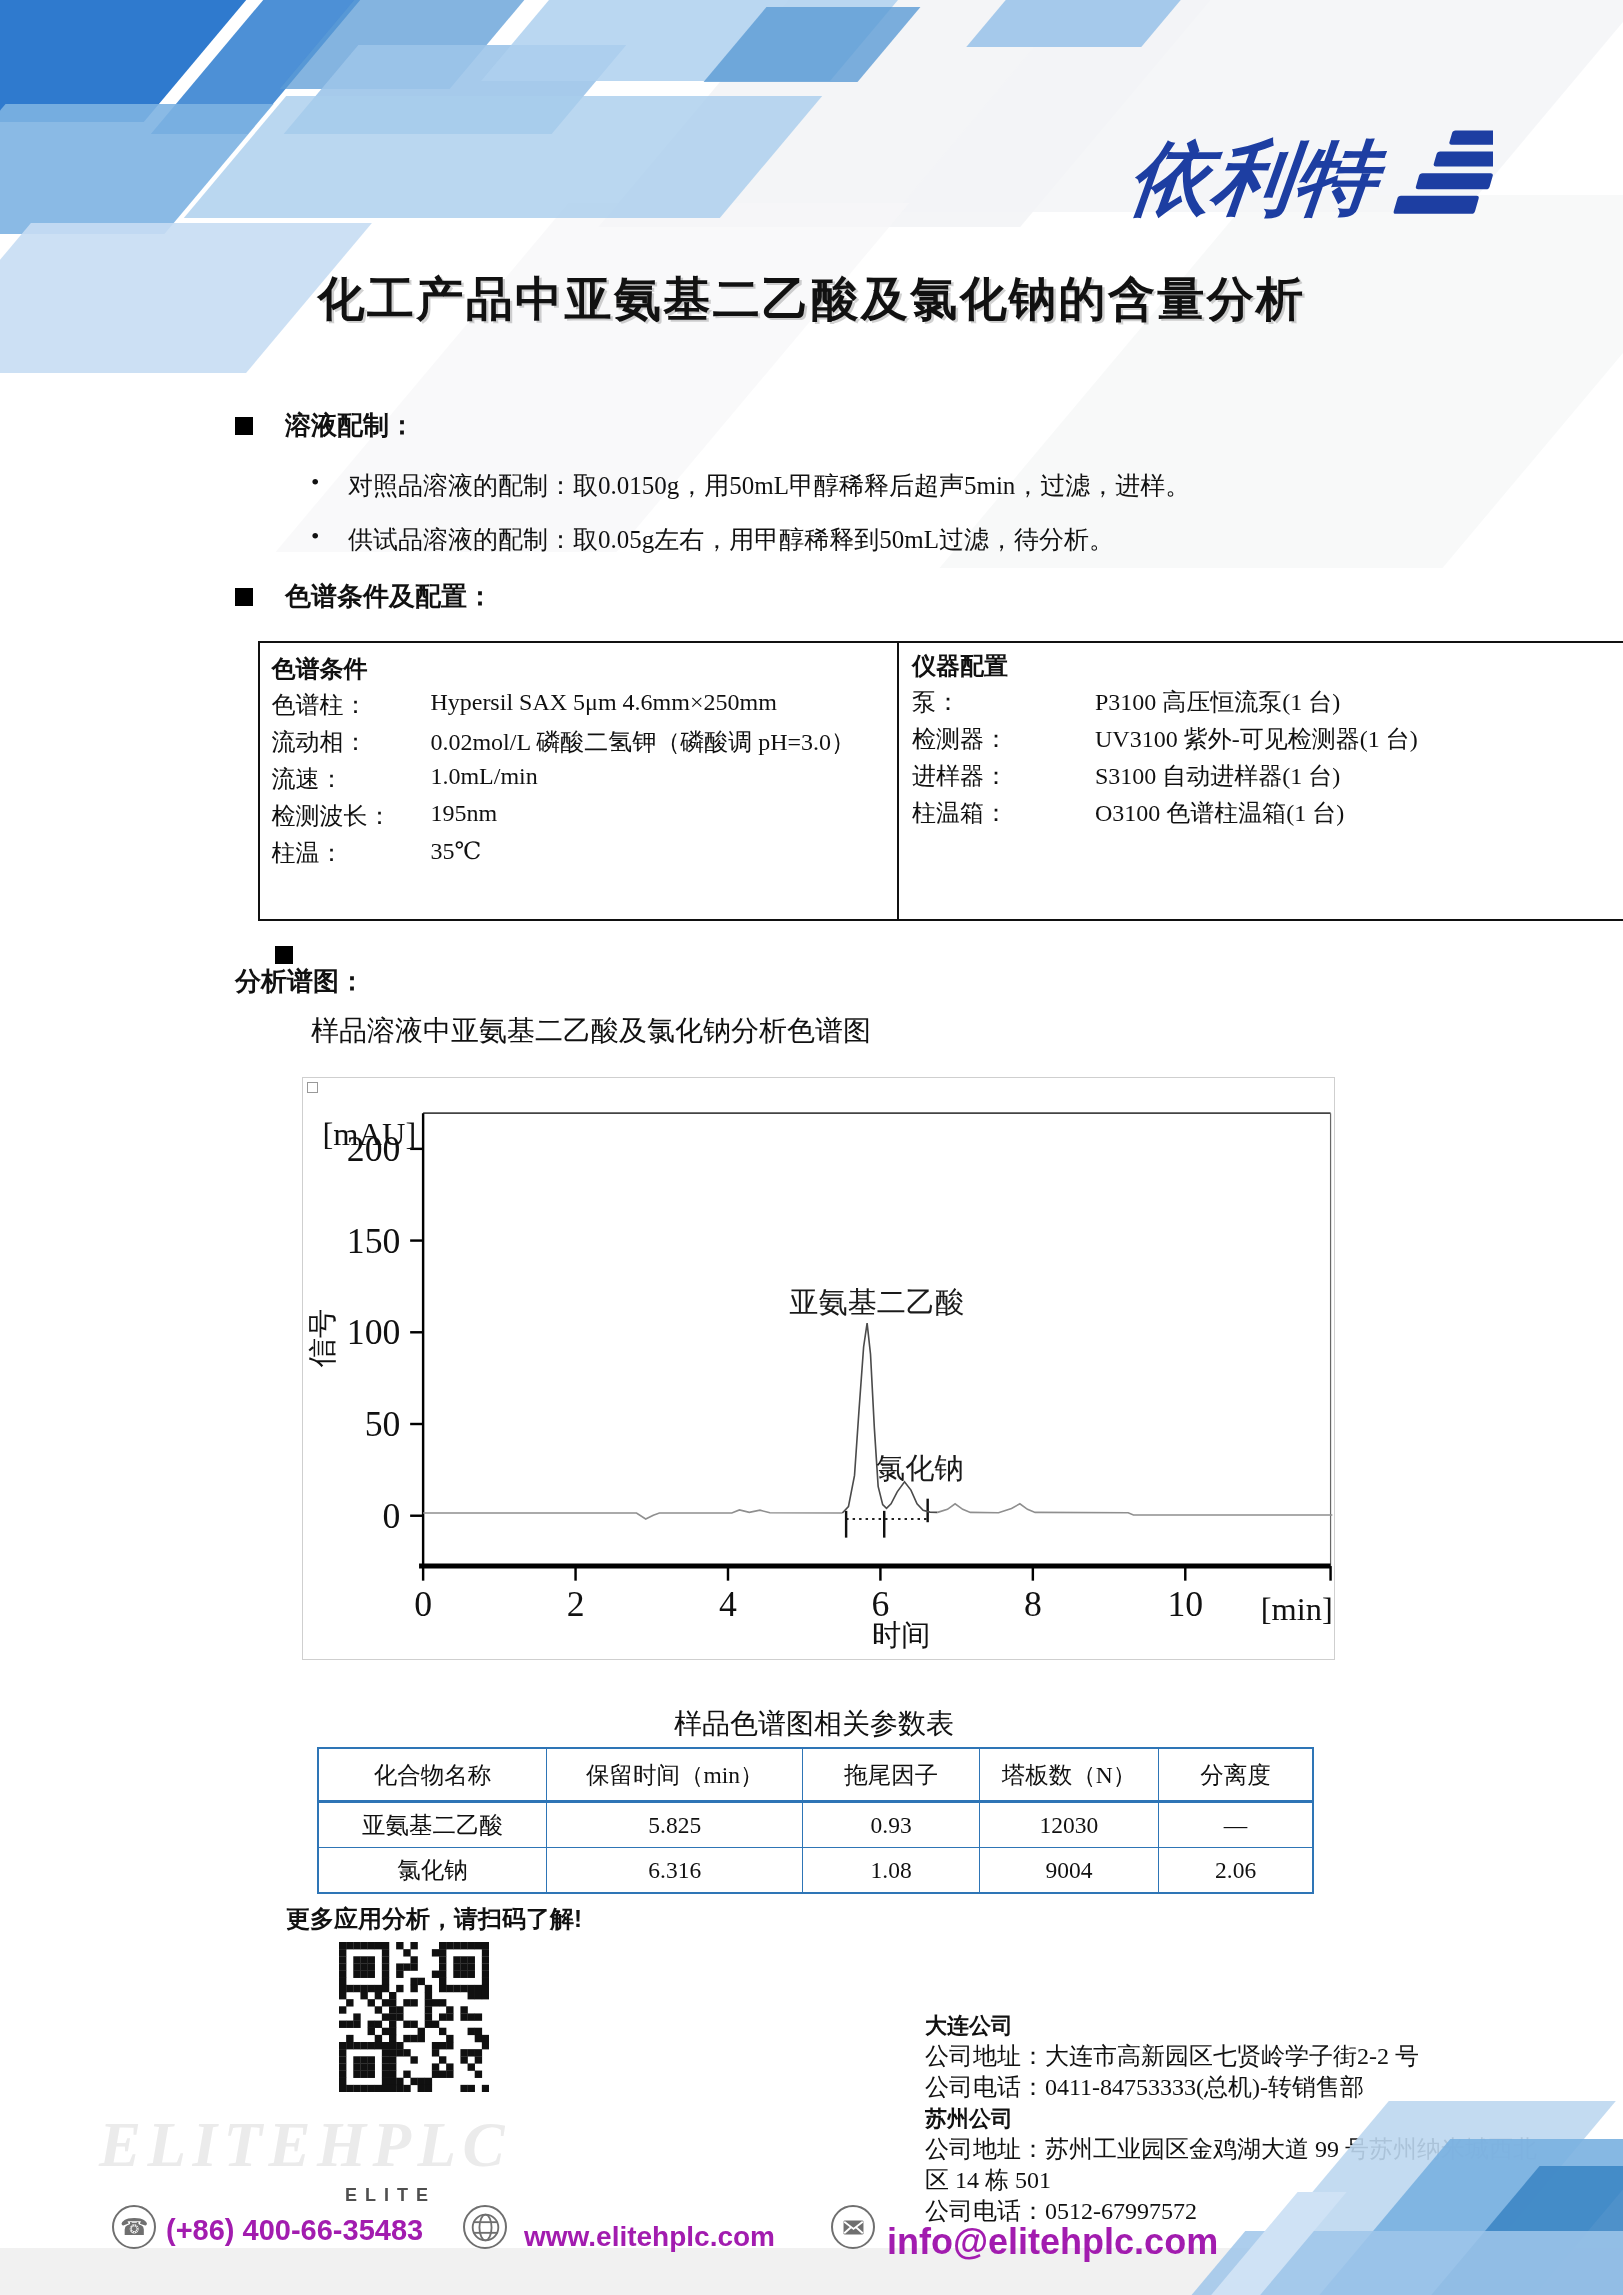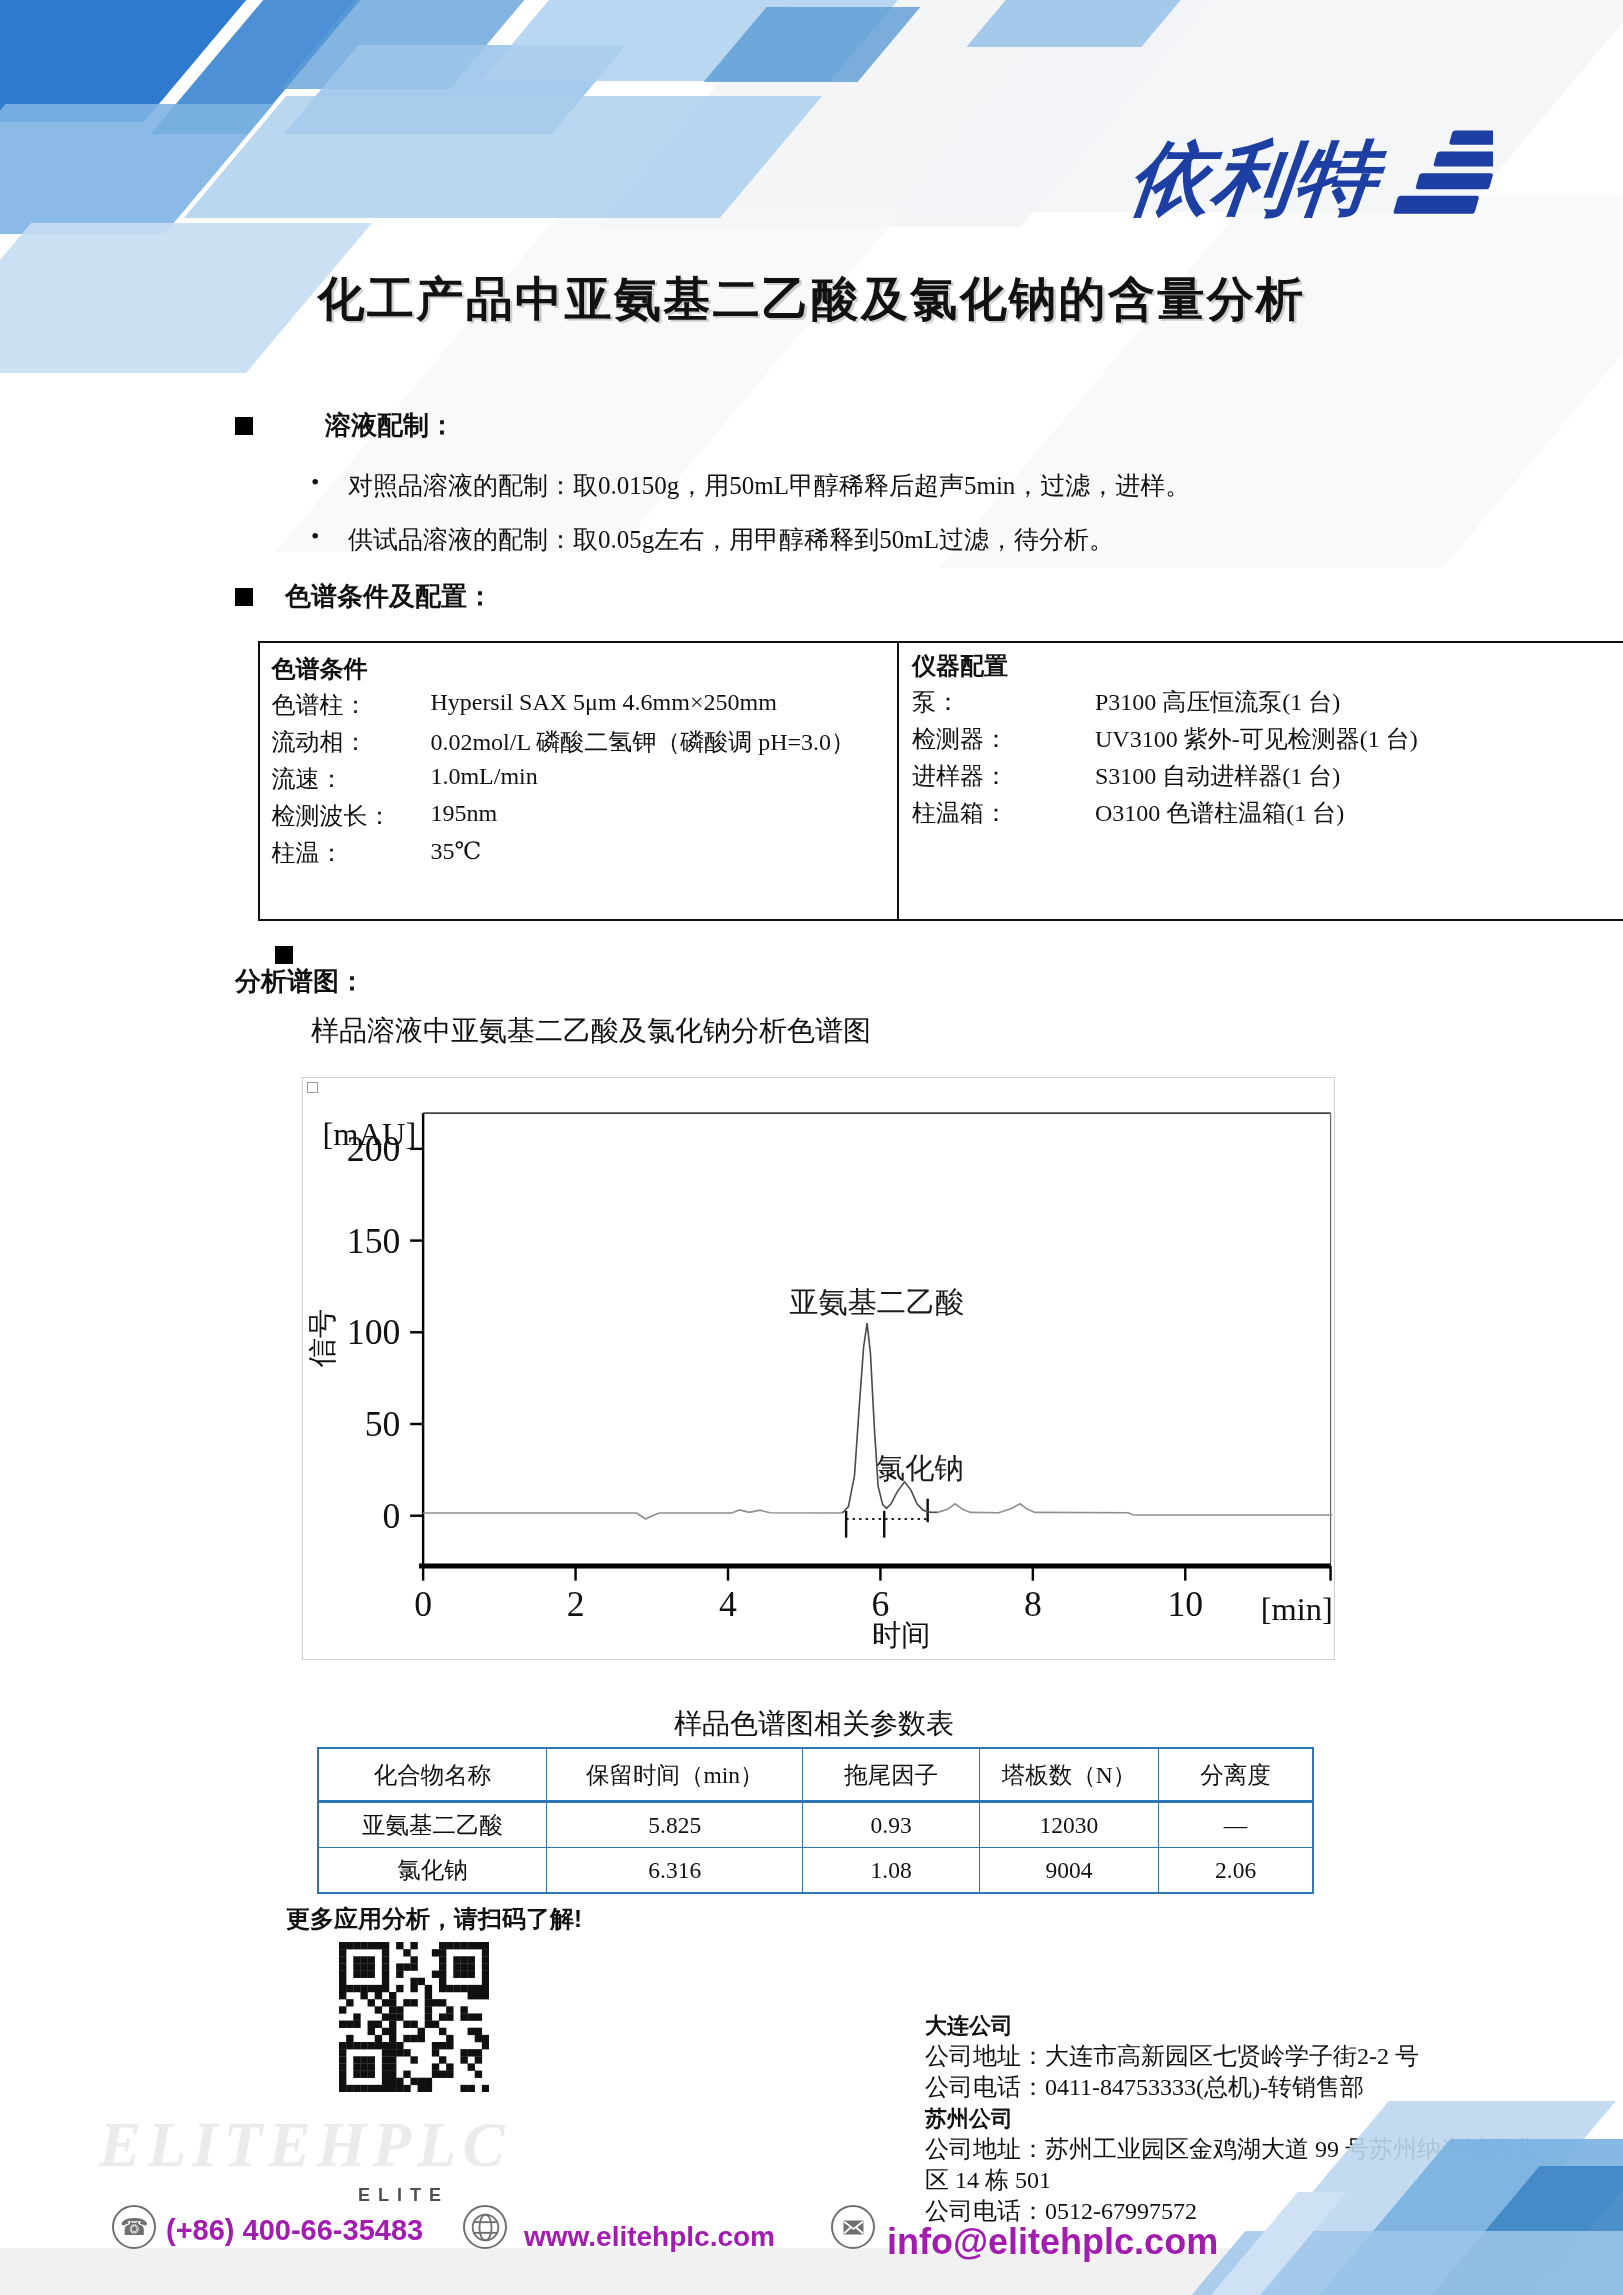--- a/index.html
+++ b/index.html
@@ -32,21 +32,21 @@
   .logo-text{font-family:"Liberation Sans",sans-serif;font-weight:bold;font-style:italic;
              font-size:81px;color:#1d3ea2;transform:skewX(-6deg);letter-spacing:1.6px;line-height:1;}
   .logo-mark{margin-left:11.4px;}
   
   .doc-title{position:absolute;left:0;top:268px;width:1623px;text-align:center;z-index:3;
              font-size:47px;font-weight:bold;letter-spacing:2.4px;text-shadow:2.4px 2.4px 0 rgba(0,0,0,.18);}
   
   .sec{position:absolute;left:235px;display:flex;align-items:center;z-index:3;}
   .sec .sq{width:18px;height:18px;background:#000;margin-right:32px;}
   .sec .sec-t{font-size:26px;font-weight:bold;}
-  .sec1{top:408px;gap:40px;} .sec2{top:579px;} .sec3{top:946px;flex-direction:column;}
+  .sec1{top:408px;} .sec2{top:579px;} .sec3{top:946px;flex-direction:column;}
   .bullets{position:absolute;left:311px;top:469px;z-index:3;}
   .bullet-row{display:flex;margin-bottom:21px;font-size:25px;}
   .bullet-row .dot{width:37px;font-size:24px;}
   
   .cond{position:absolute;left:258px;top:641px;width:1415px;height:280px;border:2.4px solid #111;
         display:flex;z-index:3;box-sizing:border-box;}
   .cond-left{width:639px;border-right:2.4px solid #111;box-sizing:border-box;padding:6.5px 0 0 11.4px;}
   .cond-right{flex:1;padding:4px 0 0 13px;}
   .cond-h{font-size:24px;font-weight:bold;height:39px;line-height:39px;}
   .cond-row{display:flex;height:37px;align-items:flex-start;font-size:24px;}
@@ -69,21 +69,21 @@
            font-family:"Liberation Sans",sans-serif;z-index:3;}
   #qr-svg{position:absolute;left:339px;top:1942px;z-index:3;}
   .watermark{position:absolute;left:99px;top:2109px;font-size:63px;font-weight:bold;font-style:italic;
              color:#ebebeb;letter-spacing:6.5px;z-index:2;}
   
   .company{position:absolute;left:925px;top:2010px;z-index:3;width:617px;}
   .co-name{font-size:22px;font-weight:bold;line-height:31px;}
   .co-line{font-size:24px;line-height:31px;}
   
   .ft{font-family:"Liberation Sans",sans-serif;color:#a21caf;font-weight:bold;z-index:4;}
-  .ft-elite{position:absolute;left:358px;top:2185px;font-size:18px;letter-spacing:8px;color:#4f4f4f;}
+  .ft-elite{position:absolute;left:345px;top:2185px;font-size:18px;letter-spacing:8px;color:#4f4f4f;}
   .ft-phone{position:absolute;left:166px;top:2214px;font-size:29px;}
   .ft-web{position:absolute;left:524px;top:2221px;font-size:28px;}
   .ft-mail{position:absolute;left:887px;top:2221px;font-size:36px;}
   .icon-circle{position:absolute;width:44px;height:44px;border:2.4px solid #6f6f6f;border-radius:50%;
                display:flex;align-items:center;justify-content:center;box-sizing:border-box;z-index:4;}
   .ic-phone{left:112px;top:2205px;font-family:"DejaVu Sans",sans-serif;font-size:23px;color:#6f6f6f;}
   .ic-globe{left:463px;top:2205px;} .ic-mail{left:831px;top:2205px;}
 </style>
 </head>
 <body>

